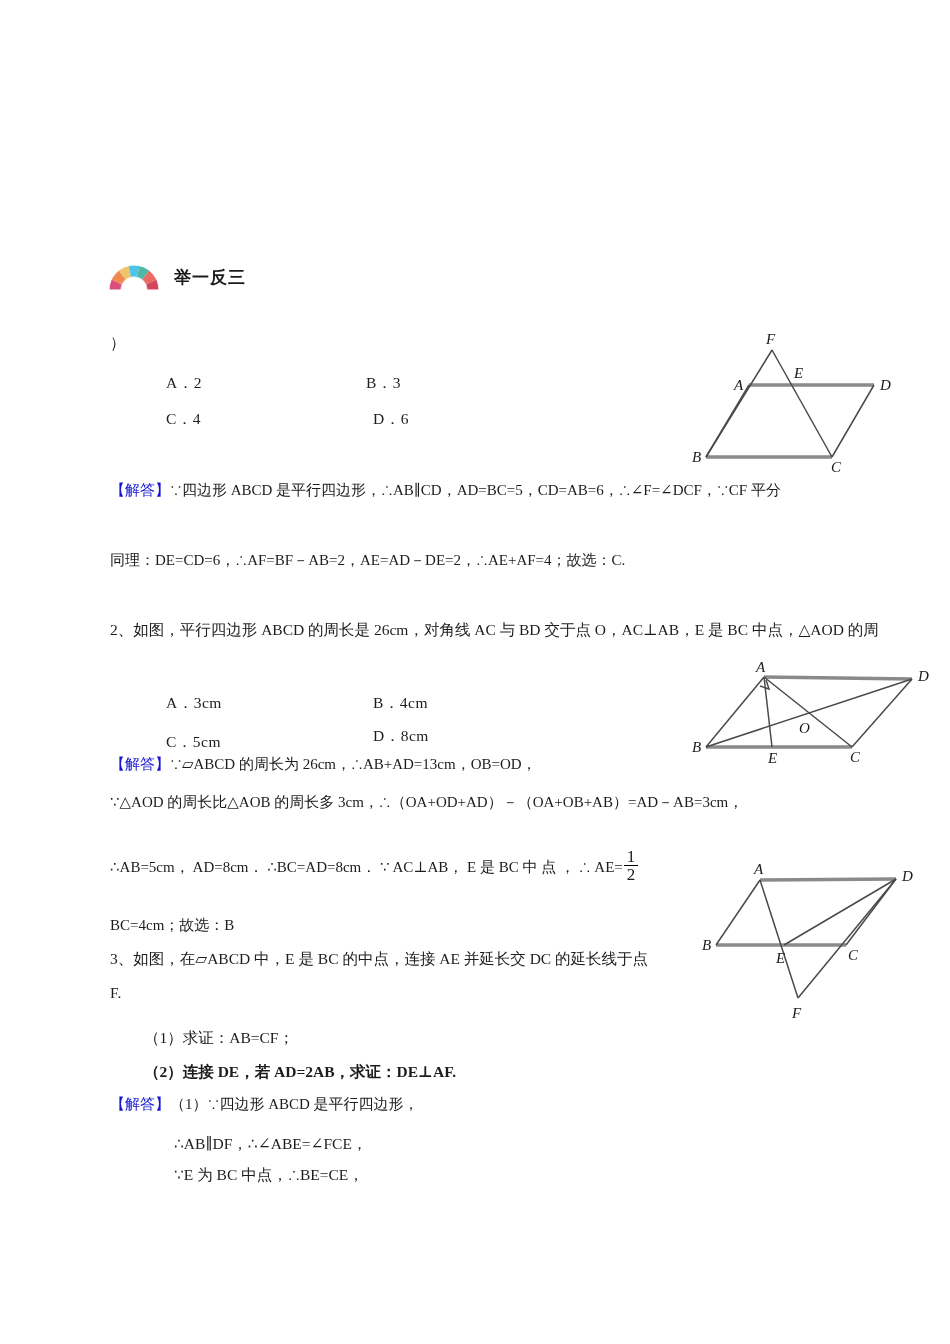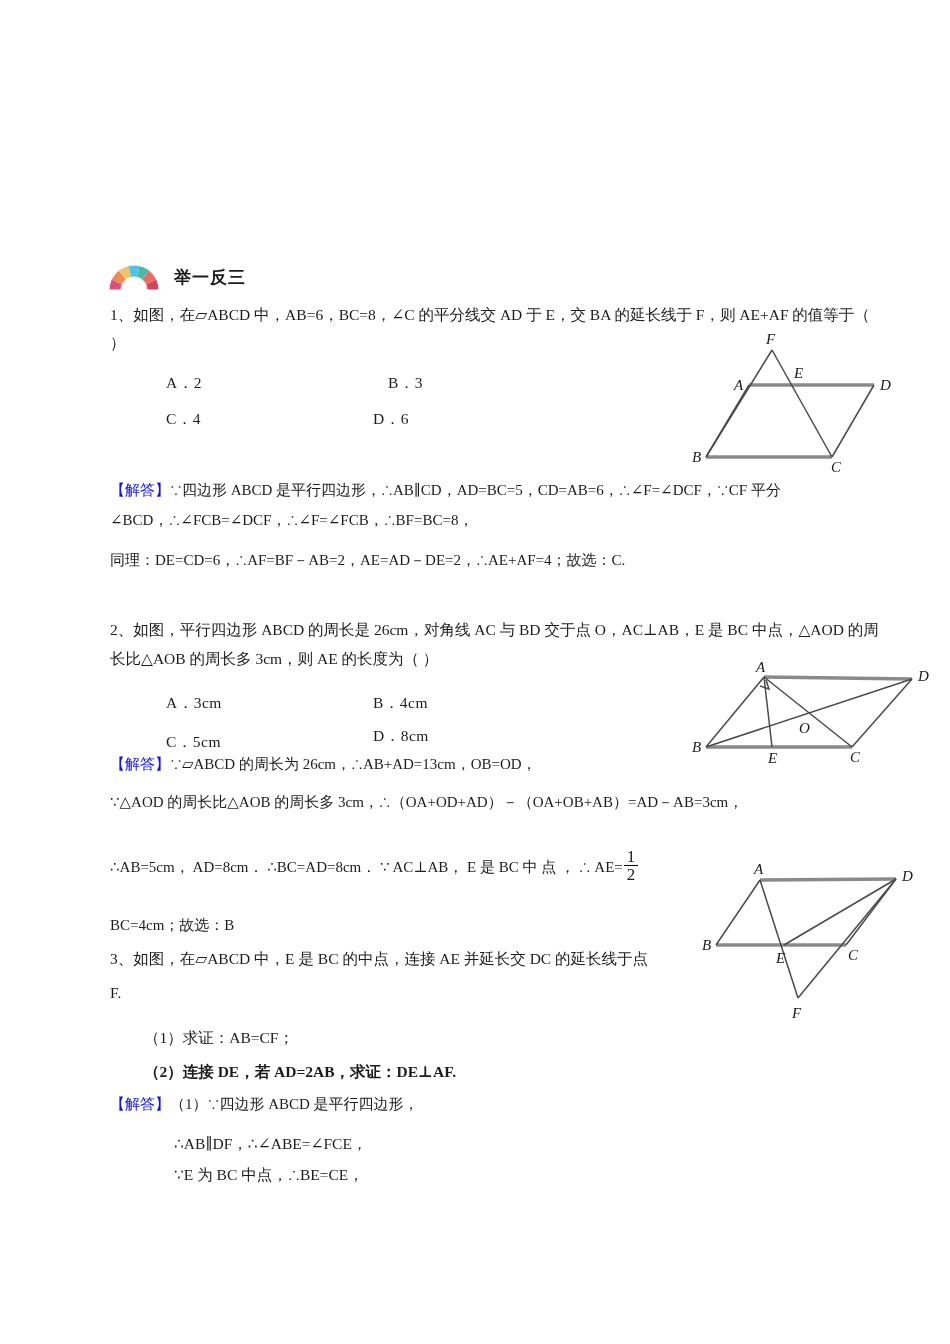--- a/index.html
+++ b/index.html
@@ -111,25 +111,24 @@
             <path d="M 0 0 L 30.9 -39.3 A 50 50 0 0 1 45.3 -21.2 Z" fill="#e96b61"></path>
             <path d="M 0 0 L 45.3 -21.2 A 50 50 0 0 1 50 0 Z" fill="#d4455b"></path>
           </g>
           <path d="M 2 52 A 50 50 0 0 1 102 52 L 78 52 A 26 26 0 0 0 26 52 Z" fill="none" stroke="#ffffff" stroke-width="2.2"></path>
         </g>
       </svg>
     </span>
     <span class="section-title">举一反三</span>
   </div>
 
-  <div class="txt q-line" style="top:306px;">1、如图，在▱ABCD 中，AB=6，BC=8，∠C 的平分线交 AD 于 E，交 BA 的延长线于 F，则 AE+AF 的值等于（</div>
   <div class="txt q-line" style="top:334px;">）</div>
 
   <div class="txt opt" style="left:118px; top:374px;">A．2</div>
-  <div class="txt opt" style="left:340px; top:374px;">B．3</div>
+  <div class="txt opt" style="left:318px; top:374px;">B．3</div>
   <div class="txt opt" style="left:118px; top:410px;">C．4</div>
   <div class="txt opt" style="left:325px; top:410px;">D．6</div>
 
   <div class="figure" style="left:636px; top:330px;">
     <svg class="fig-svg" width="250" height="145" viewBox="0 0 250 145" xmlns="http://www.w3.org/2000/svg">
 
       <line class="seg-thick" x1="65" y1="55" x2="190" y2="55"></line>
       <line class="seg-thick" x1="22" y1="127" x2="148" y2="127"></line>
       <line class="seg" x1="65" y1="55" x2="22" y2="127"></line>
       <line class="seg" x1="190" y1="55" x2="148" y2="127"></line>
@@ -141,25 +140,23 @@
       <text x="110" y="48">E</text>
       <text x="196" y="60">D</text>
       <text x="8" y="132">B</text>
       <text x="147" y="142">C</text>
     </svg>
   </div>
 
   <div class="txt sol-line" style="top:482px;">
     <span class="blue">【解答】</span><span>∵四边形 ABCD 是平行四边形，∴AB∥CD，AD=BC=5，CD=AB=6，∴∠F=∠DCF，∵CF 平分</span>
   </div>
-  <div class="txt sol-line" style="top:512px;">∠BCD，∴∠FCB=∠DCF，∴∠F=∠FCB，∴BF=BC=8，</div>
   <div class="txt sol-line" style="top:552px;">同理：DE=CD=6，∴AF=BF－AB=2，AE=AD－DE=2，∴AE+AF=4；故选：C.</div>
 
   <div class="txt q-line" style="top:621px;">2、如图，平行四边形 ABCD 的周长是 26cm，对角线 AC 与 BD 交于点 O，AC⊥AB，E 是 BC 中点，△AOD 的周</div>
-  <div class="txt q-line" style="top:650px;">长比△AOB 的周长多 3cm，则 AE 的长度为（      ）</div>
 
   <div class="txt opt" style="left:118px; top:694px;">A．3cm</div>
   <div class="txt opt" style="left:325px; top:694px;">B．4cm</div>
   <div class="txt opt" style="left:118px; top:733px;">C．5cm</div>
   <div class="txt opt" style="left:325px; top:727px;">D．8cm</div>
 
   <div class="figure" style="left:636px; top:657px;">
     <svg class="fig-svg" width="250" height="110" viewBox="0 0 250 110" xmlns="http://www.w3.org/2000/svg">
 
       <line class="seg-thick" x1="80" y1="20" x2="228" y2="22"></line>

